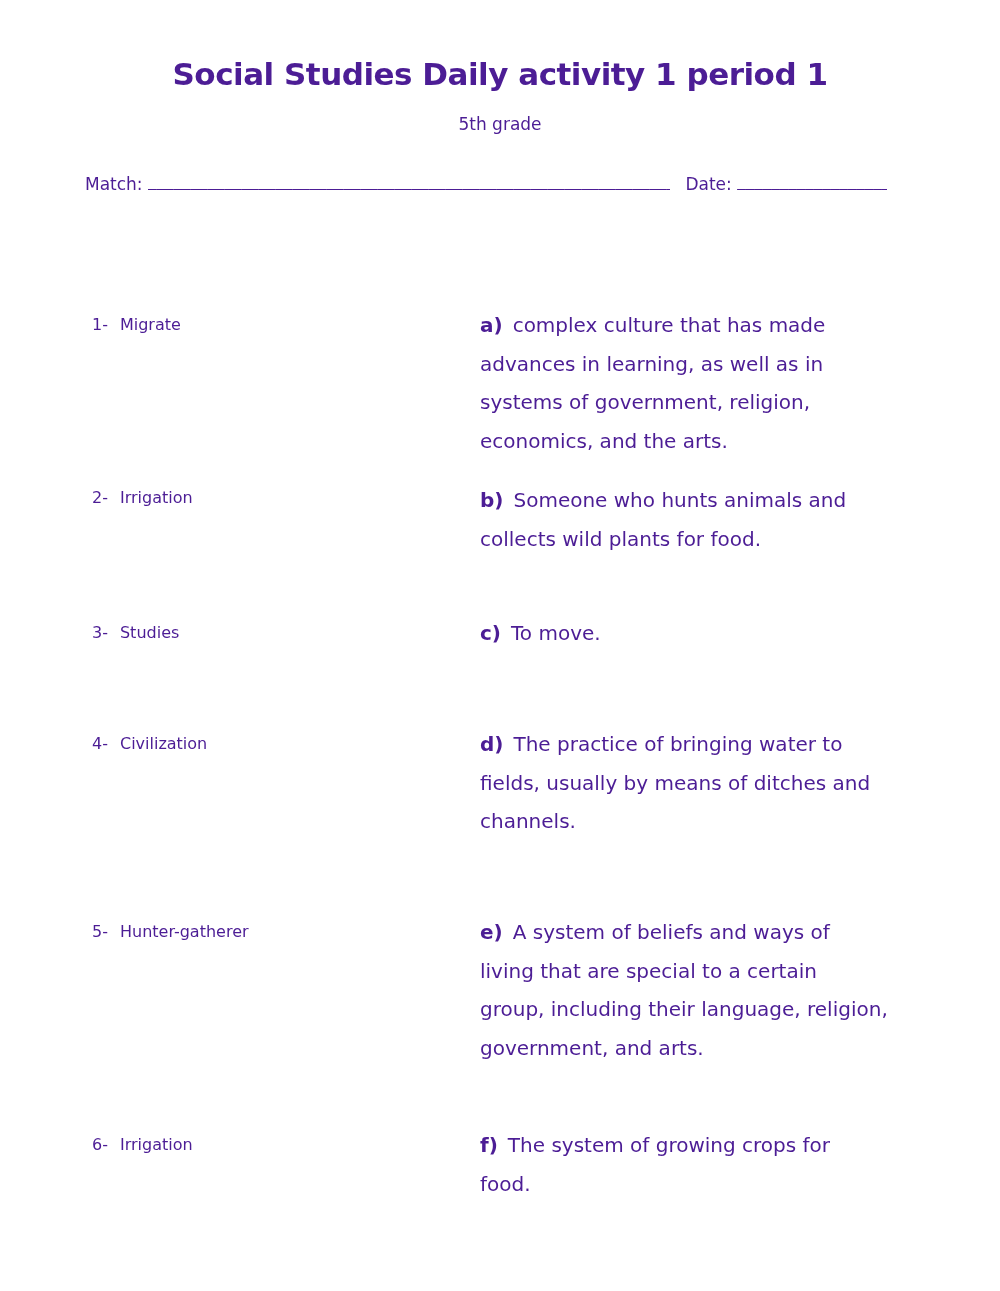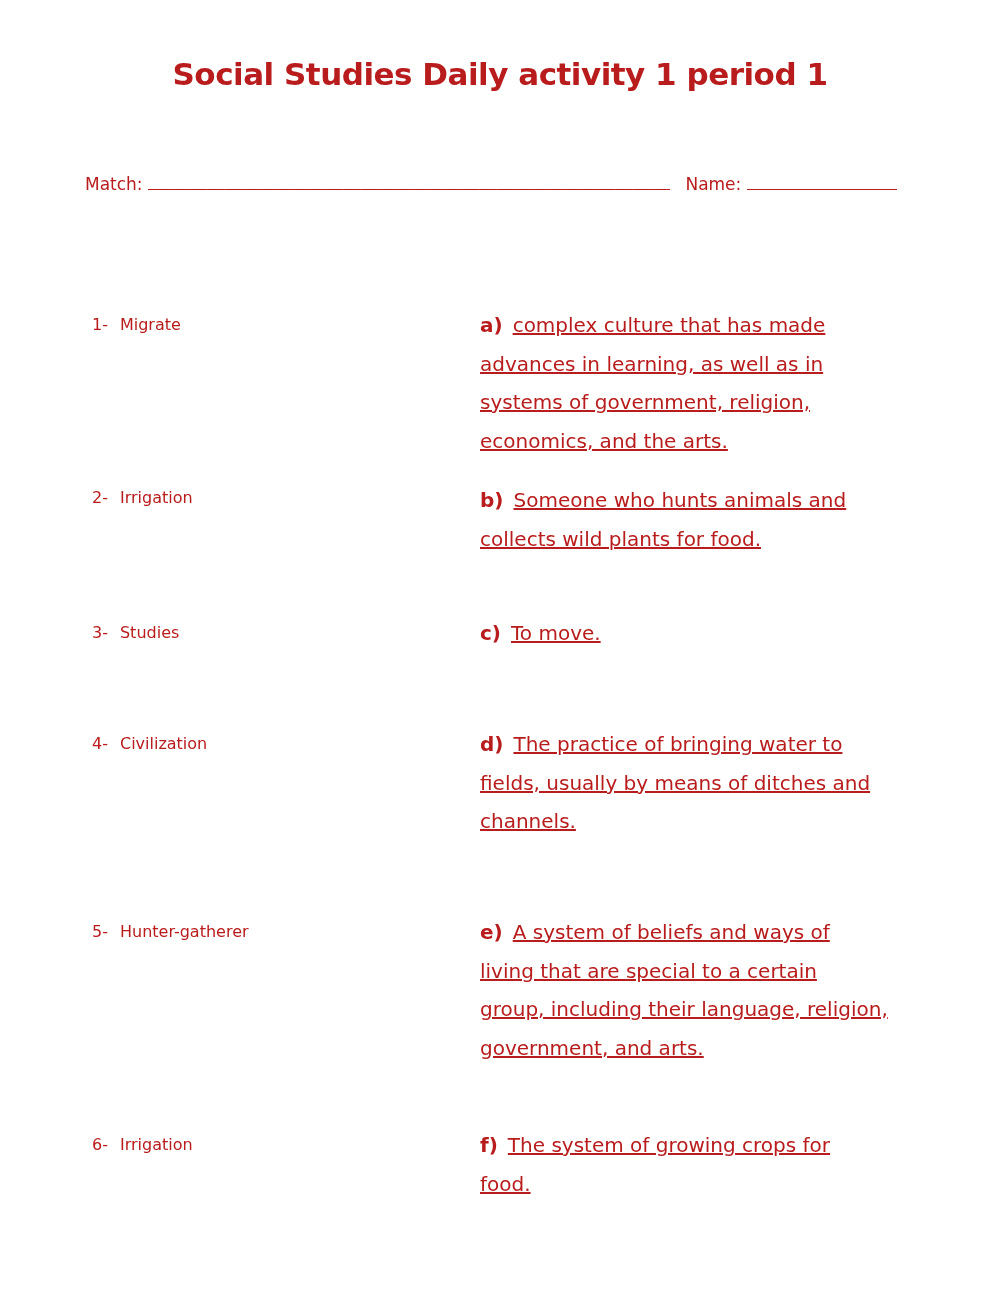--- a/index.html
+++ b/index.html
@@ -5,21 +5,21 @@
   html, body {
     margin: 0;
     padding: 0;
     background: #ffffff;
   }
   .page {
     position: relative;
     width: 1000px;
     height: 1291px;
     background: #ffffff;
-    color: #b91c1c;
+    color: #4c1d95;
     font-family: "DejaVu Sans", "Liberation Sans", sans-serif;
     overflow: hidden;
   }
   .title {
     position: absolute;
     top: 56px;
     left: 0;
     width: 100%;
     margin: 0;
     text-align: center;
@@ -78,40 +78,41 @@
     top: 0;
     width: 472px;
     font-size: 20px;
     line-height: 38.5px;
   }
   .definition.def-offset { top: 2px; }
   .def-letter {
     font-weight: bold;
     margin-right: 10px;
   }
-  .def-text { white-space: pre-line; text-decoration: underline; }
+  .def-text { white-space: pre-line; }
 
   .row-1 { top: 306px; }
   .row-2 { top: 479px; }
   .row-3 { top: 614px; }
   .row-4 { top: 725px; }
   .row-5 { top: 913px; }
   .row-6 { top: 1126px; }
 </style>
 </head>
 <body>
 
 <div class="page">
 
   <h1 class="title">Social Studies Daily activity 1 period 1</h1>
+  <div class="subtitle">5th grade</div>
 
   <div class="form-row">
     <span>Match:</span>
     <span class="blank name-blank">______________________________________________________________________</span>
-    <span class="date-label">Name:</span>
+    <span class="date-label">Date:</span>
     <span class="blank date-blank">_________________________</span>
   </div>
 
 
   <div class="match-row row-1">
     <div class="term">
       <span class="term-number">1-</span><span>Migrate</span>
     </div>
     <div class="definition">
       <span class="def-letter">a)</span><span class="def-text">complex culture that has made

